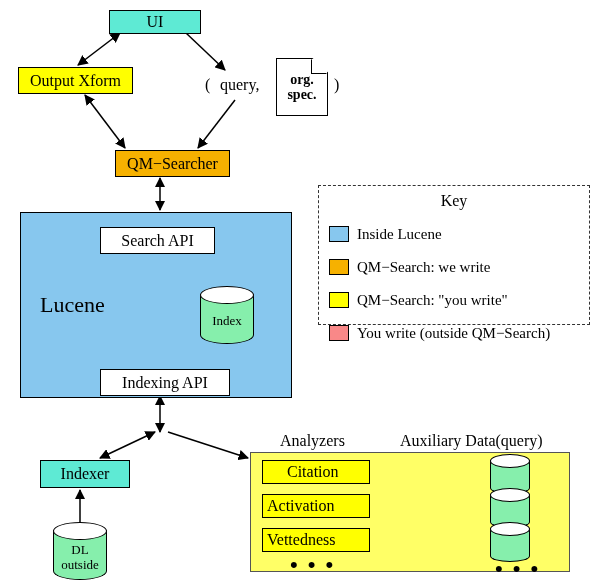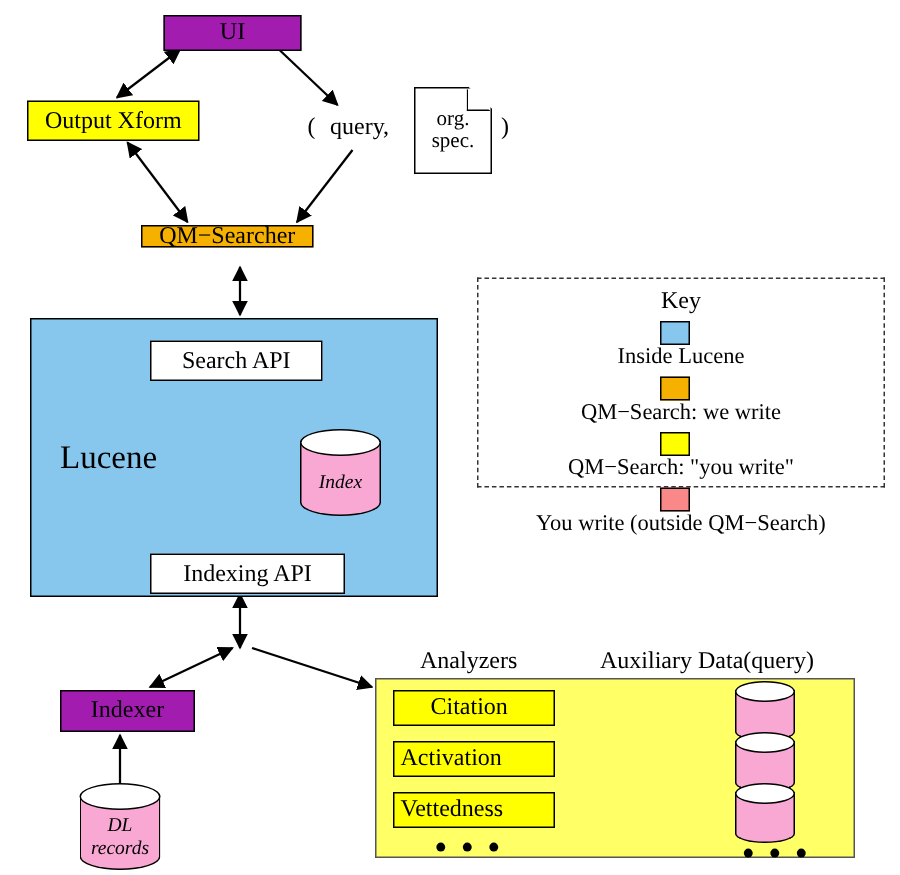--- a/index.html
+++ b/index.html
@@ -18,21 +18,21 @@
     position: absolute;
     border: 1px solid #000;
     box-sizing: border-box;
     display: flex;
     align-items: center;
     justify-content: center;
     text-align: center;
     font-size: 16px;
     padding: 2px 4px;
   }
-  .pink   { background: #a21caf; }
+  .pink   { background: #5eead4; }
   .yellow { background: #ffff00; }
   .orange { background: #f6b100; }
   .white  { background: #ffffff; }
   .blue   { background: #87c7ee; }
   .paleyellow { background: #ffff66; }
   .label {
     position: absolute;
     font-size: 16px;
     color: #000;
     text-align: center;
@@ -45,20 +45,21 @@
     height: 56px;
     background: #fff;
     border: 1px solid #000;
     clip-path: polygon(0 0, 70% 0, 100% 25%, 100% 100%, 0 100%);
     display: flex;
     align-items: center;
     justify-content: center;
     font-size: 14px;
     line-height: 1.1;
     text-align: center;
+    font-weight: bold;
   }
   .doc::after {
     content: "";
     position: absolute;
     top: 0;
     right: 0;
     width: 15px;
     height: 14px;
     border-left: 1px solid #000;
     border-bottom: 1px solid #000;
@@ -73,29 +74,28 @@
   }
   .db .body {
     position: absolute;
     top: 8px;
     left: 0;
     right: 0;
     bottom: 0;
     border: 1px solid #000;
     border-top: none;
     border-radius: 0 0 50% 50% / 0 0 18% 18%;
-    background: #f9a8d4;
+    background: #86efac;
     display: flex;
     align-items: center;
     justify-content: center;
     font-size: 13px;
     line-height: 1.1;
     text-align: center;
     padding-top: 6px;
-    font-style: italic;
   }
   .db .lid {
     position: absolute;
     top: 0;
     left: 0;
     right: 0;
     height: 16px;
     border: 1px solid #000;
     border-radius: 50%;
     background: #fff;
@@ -120,23 +120,22 @@
     padding: 6px 10px;
     font-size: 15px;
   }
   .legend .title {
     text-align: center;
     margin-bottom: 4px;
     font-size: 16px;
   }
   .legend .row {
     display: flex;
-    align-items: center;
-    margin: 4px 0;
-    flex-direction: column;
+    align-items: flex-start;
+    margin: 16px 0;
   }
   .legend .sw {
     width: 18px;
     height: 14px;
     border: 1px solid #000;
     margin-right: 8px;
     flex: none;
   }
 
   svg.arrows {
@@ -196,21 +195,21 @@
   </div>
 
   <span class="label" style="left:205px; top:76px;">( </span>
   <span class="label" style="left:220px; top:76px;">query,</span>
   <div class="doc" style="left:276px; top:58px;">
     <span style="white-space:pre-line;">org.
 spec.</span>
   </div>
   <span class="label" style="left:334px; top:76px;">)</span>
 
-  <div class="box orange" style="left:94px; top:150px; width:115px; height:15px;">
+  <div class="box orange" style="left:115px; top:150px; width:115px; height:27px;">
     <span>QM−Searcher</span>
   </div>
 
   <div class="box blue" style="left:20px; top:212px; width:272px; height:186px; justify-content:flex-start; align-items:flex-start;">
   </div>
   <span class="label" style="left:40px; top:292px; font-size:22px;">Lucene</span>
 
   <div class="box white" style="left:100px; top:227px; width:115px; height:27px;">
     <span>Search API</span>
   </div>
@@ -226,21 +225,21 @@
     <span>Indexing API</span>
   </div>
 
   <div class="box pink" style="left:40px; top:460px; width:90px; height:28px;">
     <span>Indexer</span>
   </div>
 
   <div class="db" style="left:53px; top:522px;">
     <div class="body">
         <span style="white-space:pre-line;">DL
-records</span>
+outside</span>
       </div>
     <div class="lid"></div>
   </div>
 
   <span class="label" style="left:280px; top:432px;">Analyzers</span>
   <span class="label" style="left:400px; top:432px;">Auxiliary Data(query)</span>
 
   <div class="box paleyellow" style="left:250px; top:452px; width:320px; height:120px; border-color:#555;">
   </div>
 

